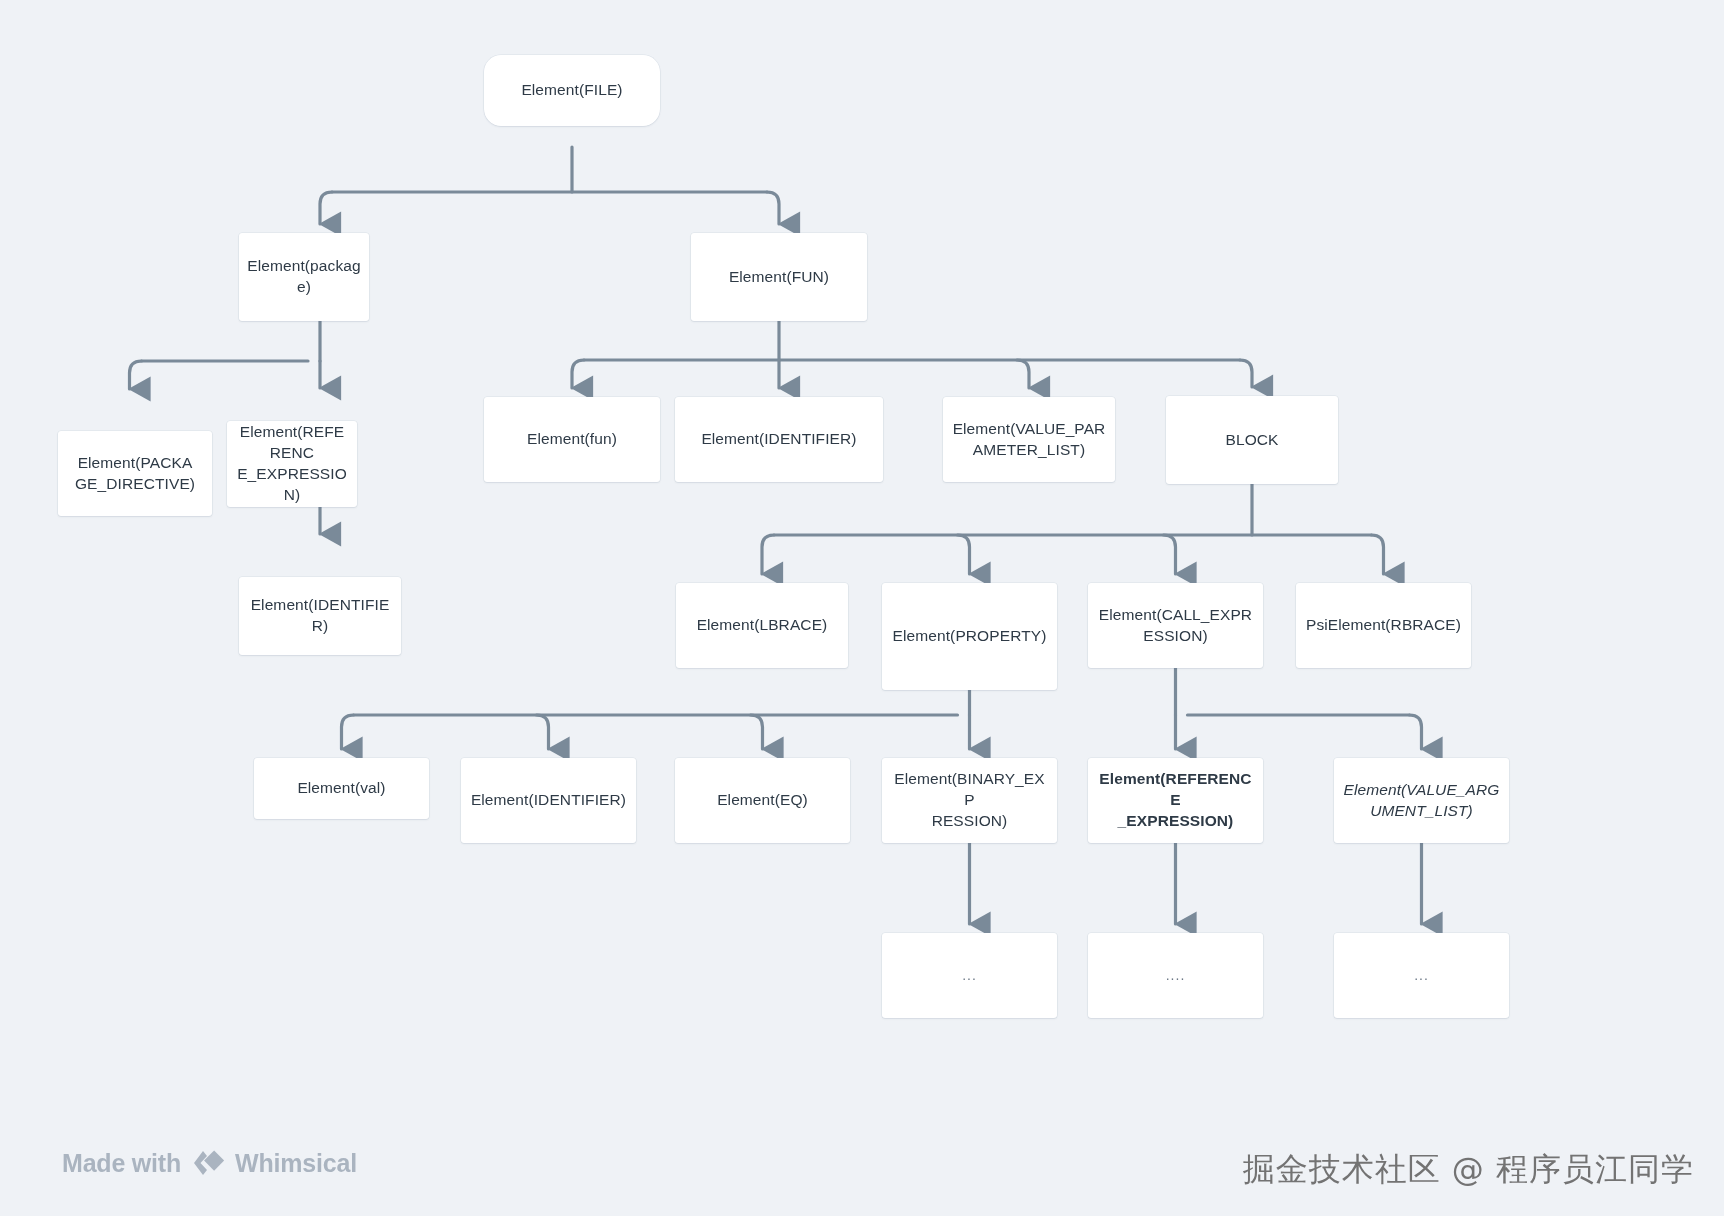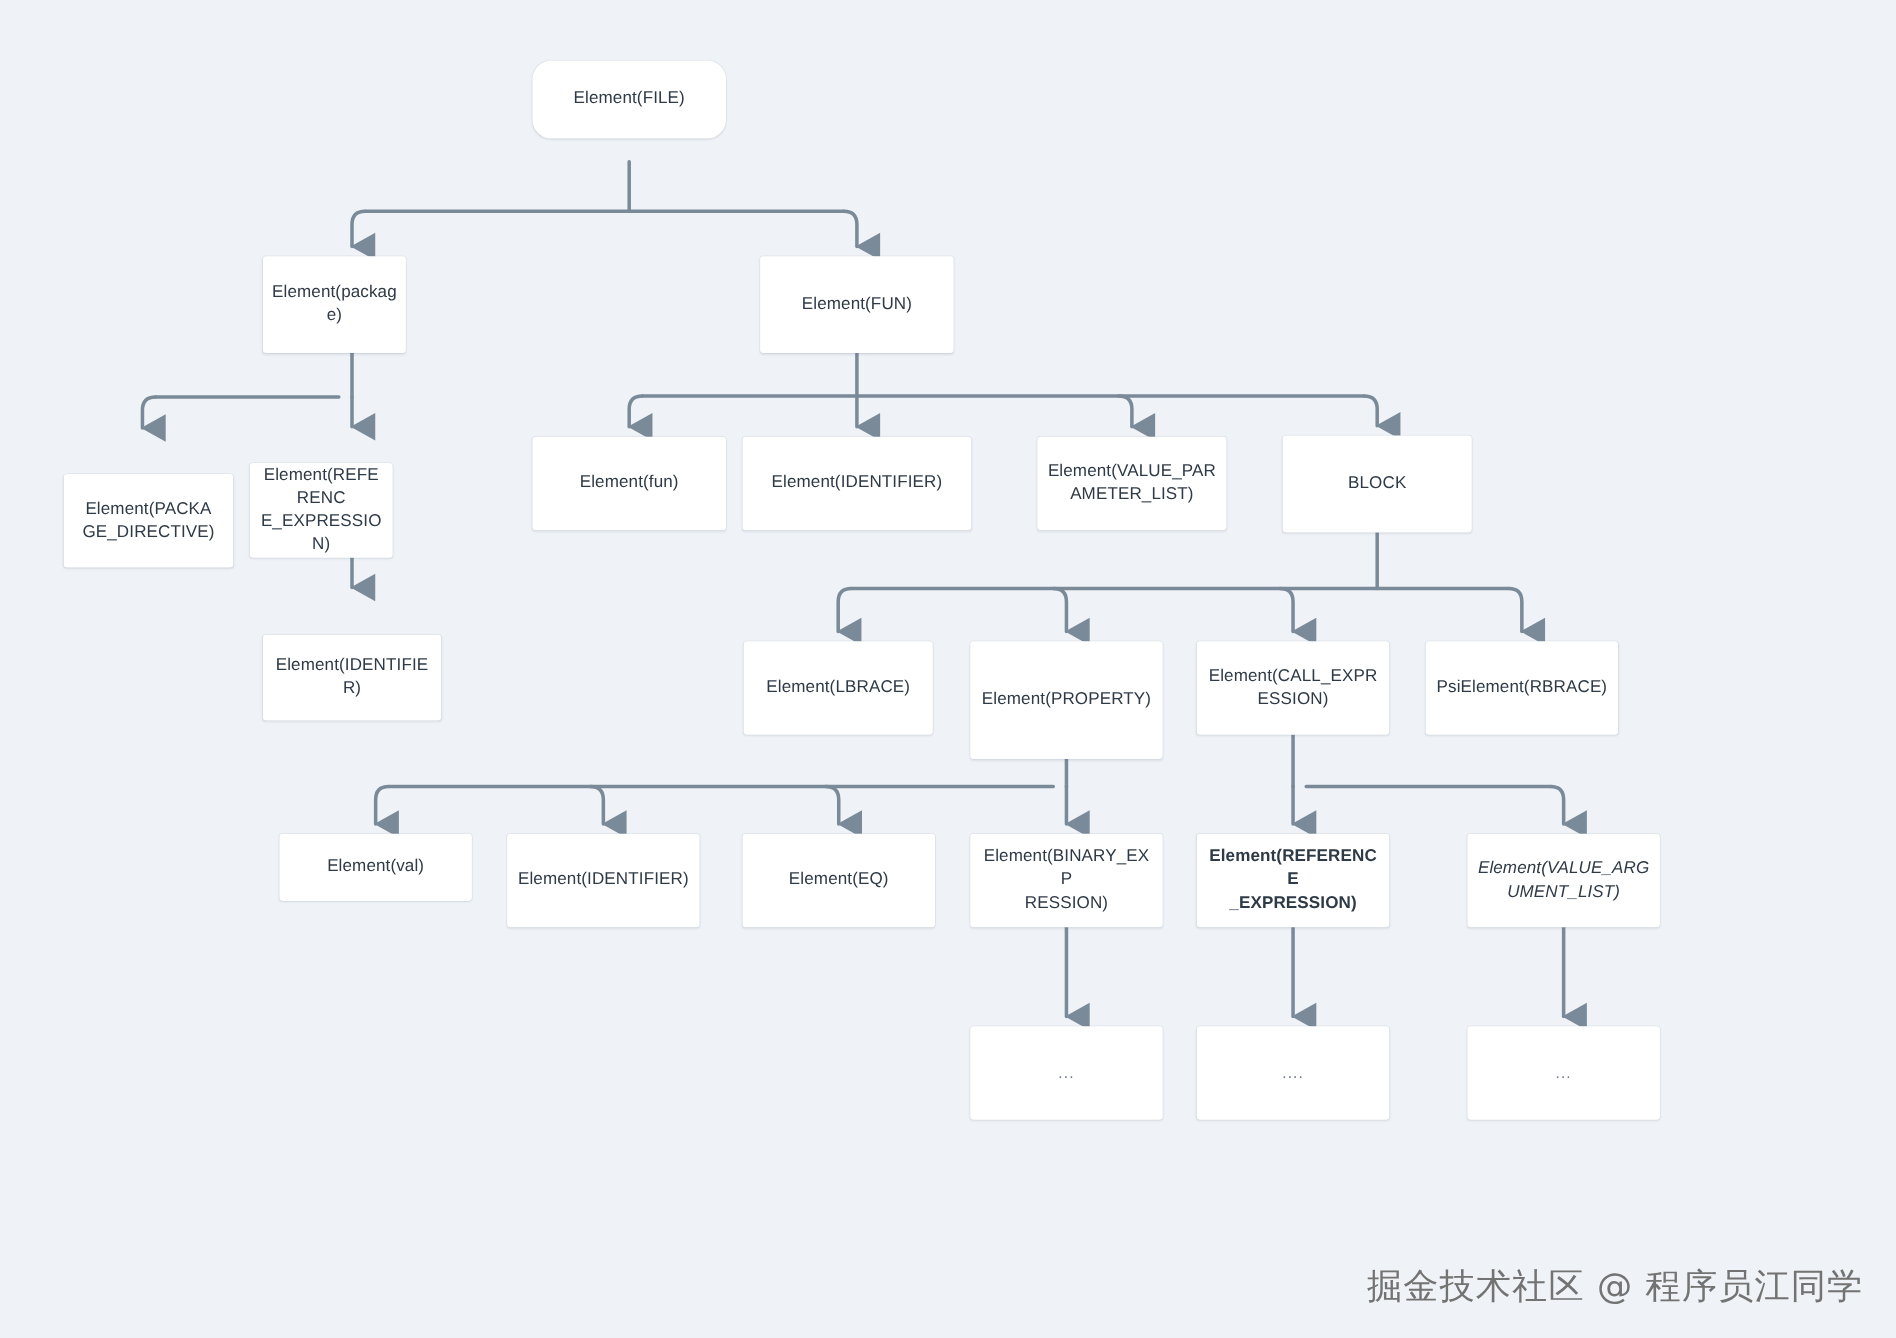--- a/index.html
+++ b/index.html
@@ -204,15 +204,25 @@
         <div class="node-label ellipsis">...</div>
       </div>
       <div class="node" style="left: 1088px; top: 933px; width: 175px; height: 85px;">
         <div class="node-label ellipsis">....</div>
       </div>
       <div class="node" style="left: 1334px; top: 933px; width: 175px; height: 85px;">
         <div class="node-label ellipsis">...</div>
       </div>
     </div>
 
+  <div id="whimsical-watermark">
+    <span>Made with</span>
+    <span class="wm-logo">
+      <svg width="34" height="30" viewBox="0 0 34 30" aria-hidden="true">
+        <path d="M12 3 L3 15 L12 27 L16 22 L9.5 15 L16 8 Z" fill="#aab4c0"></path>
+        <rect x="16" y="5.5" width="14.2" height="14.2" transform="rotate(45 23.1 12.6)" fill="#aab4c0"></rect>
+      </svg>
+    </span>
+    <span>Whimsical</span>
+  </div>
 
   <div id="jj-watermark">掘金技术社区 @ 程序员江同学</div>
 </div>
 
 </body></html>

